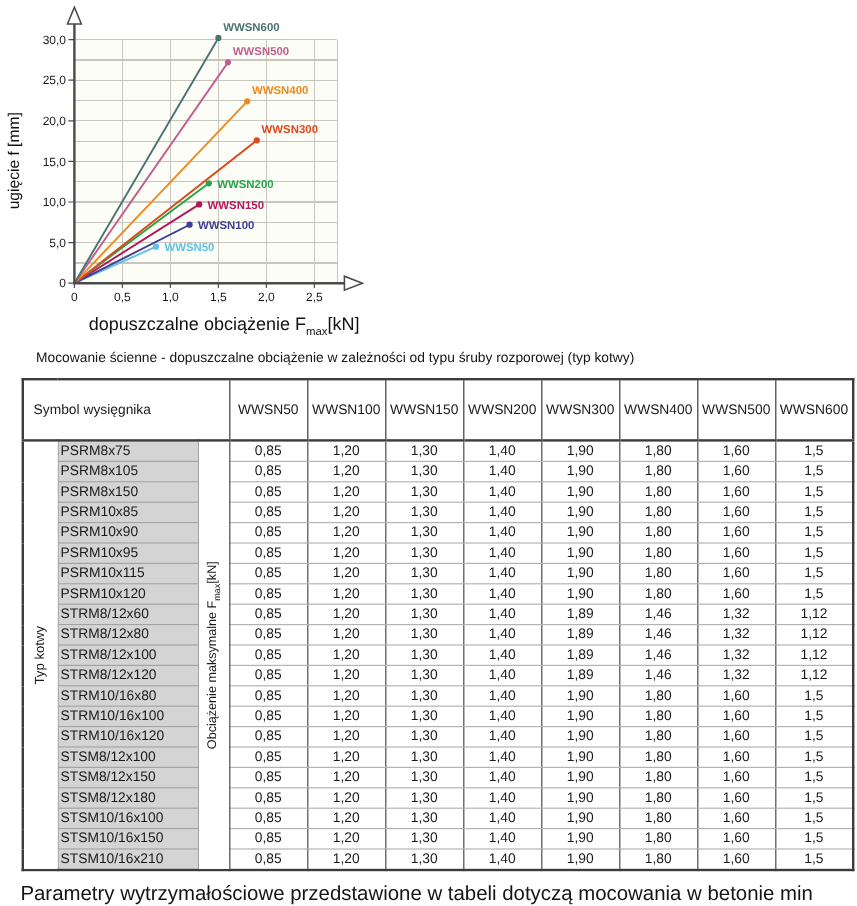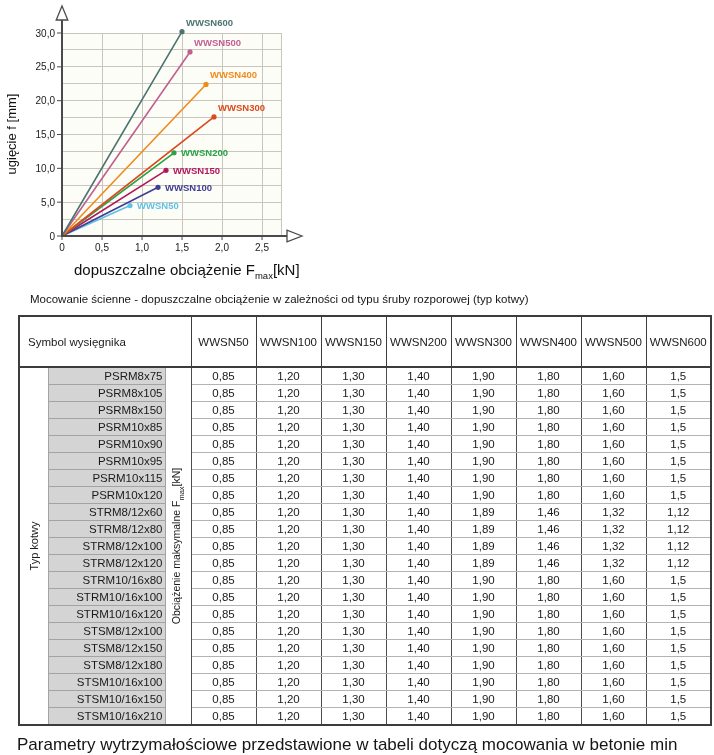--- a/index.html
+++ b/index.html
@@ -22,21 +22,21 @@
     padding:12px 2px;overflow:hidden;
   }
   table.loads th.corner{text-align:left;padding-left:8px;}
   table.loads td{font-size:11.5px;height:16px;padding:0 2px;overflow:visible;}
   td.val{
     text-align:center;
     border-left:1px solid #4d4d4d;border-right:1px solid #4d4d4d;
     border-top:1px solid #b3b3b3;border-bottom:1px solid #b3b3b3;
   }
   td.lbl{
-    background:#d4d4d4;text-align:right;font-size:11px;
+    background:#d4d4d4;text-align:left;font-size:11px;
     border:1px solid #a3a3a3;
     margin-left:13px;
   }
   td.vcell{position:relative;border:none;background:#fff;}
   td.vcell .vtext{
     position:absolute;left:50%;top:50%;
     transform:translate(-50%,-50%) rotate(-90deg);
     white-space:nowrap;
   }
   td.typ .vtext{font-size:11px;}

